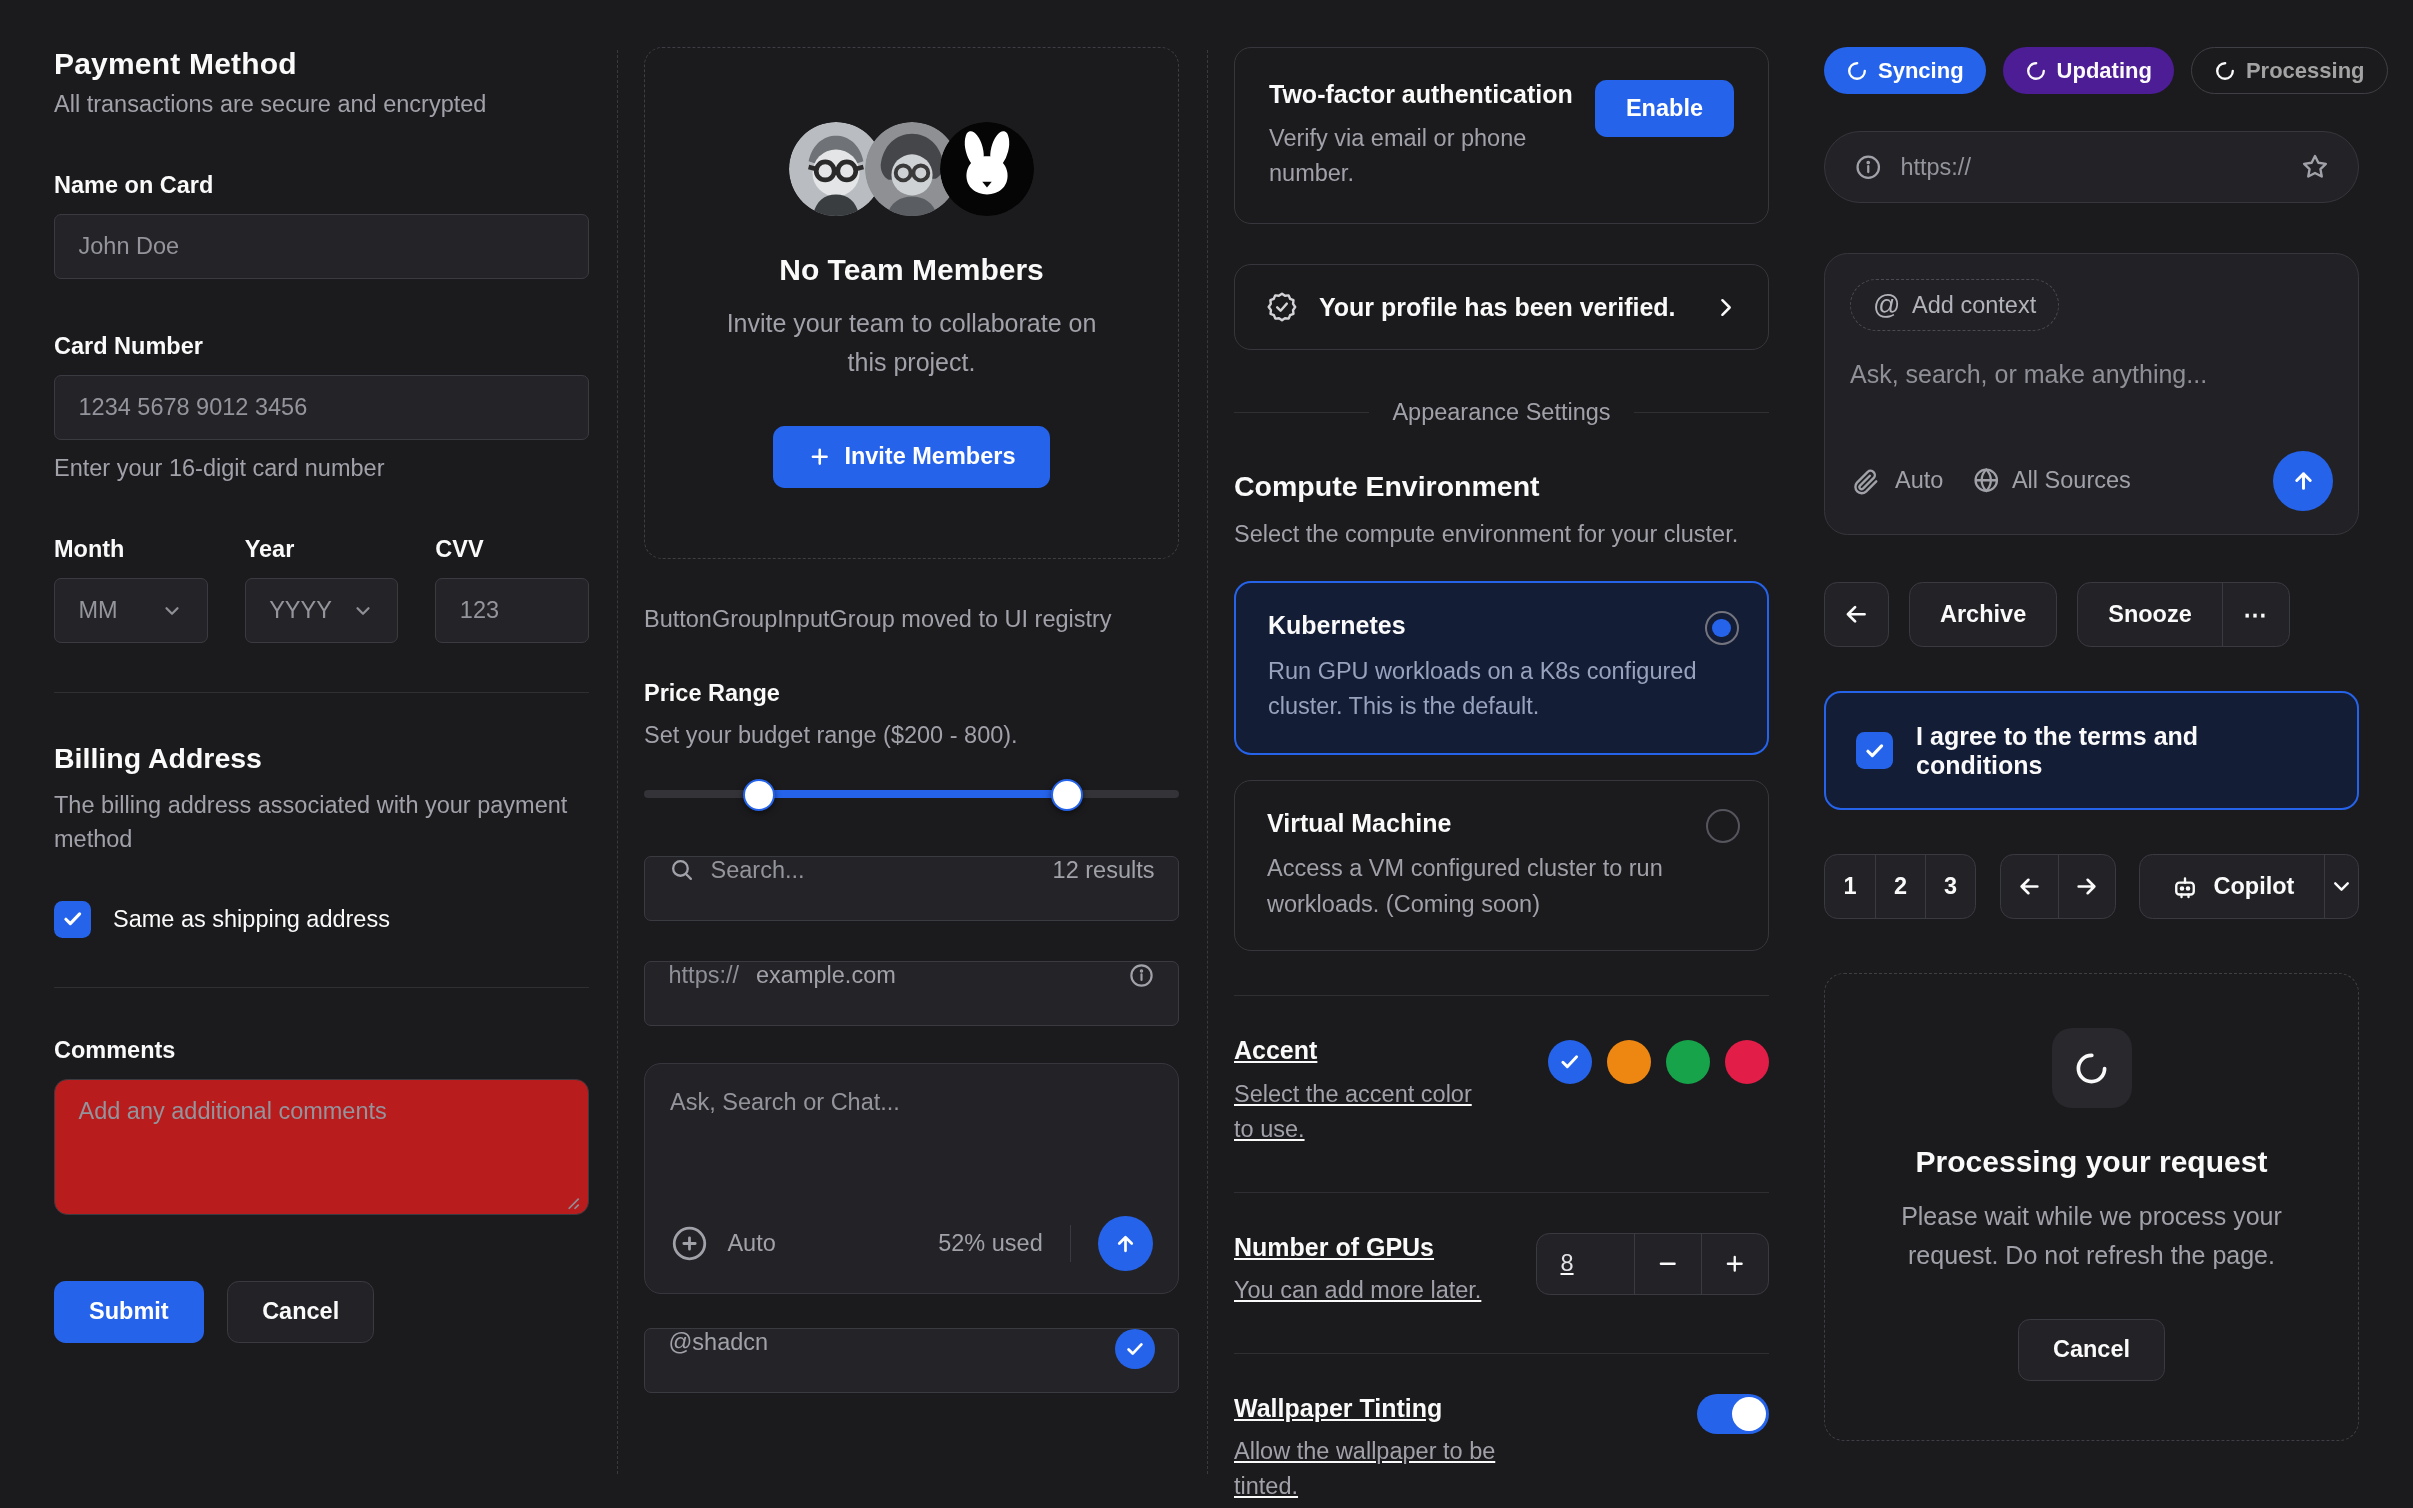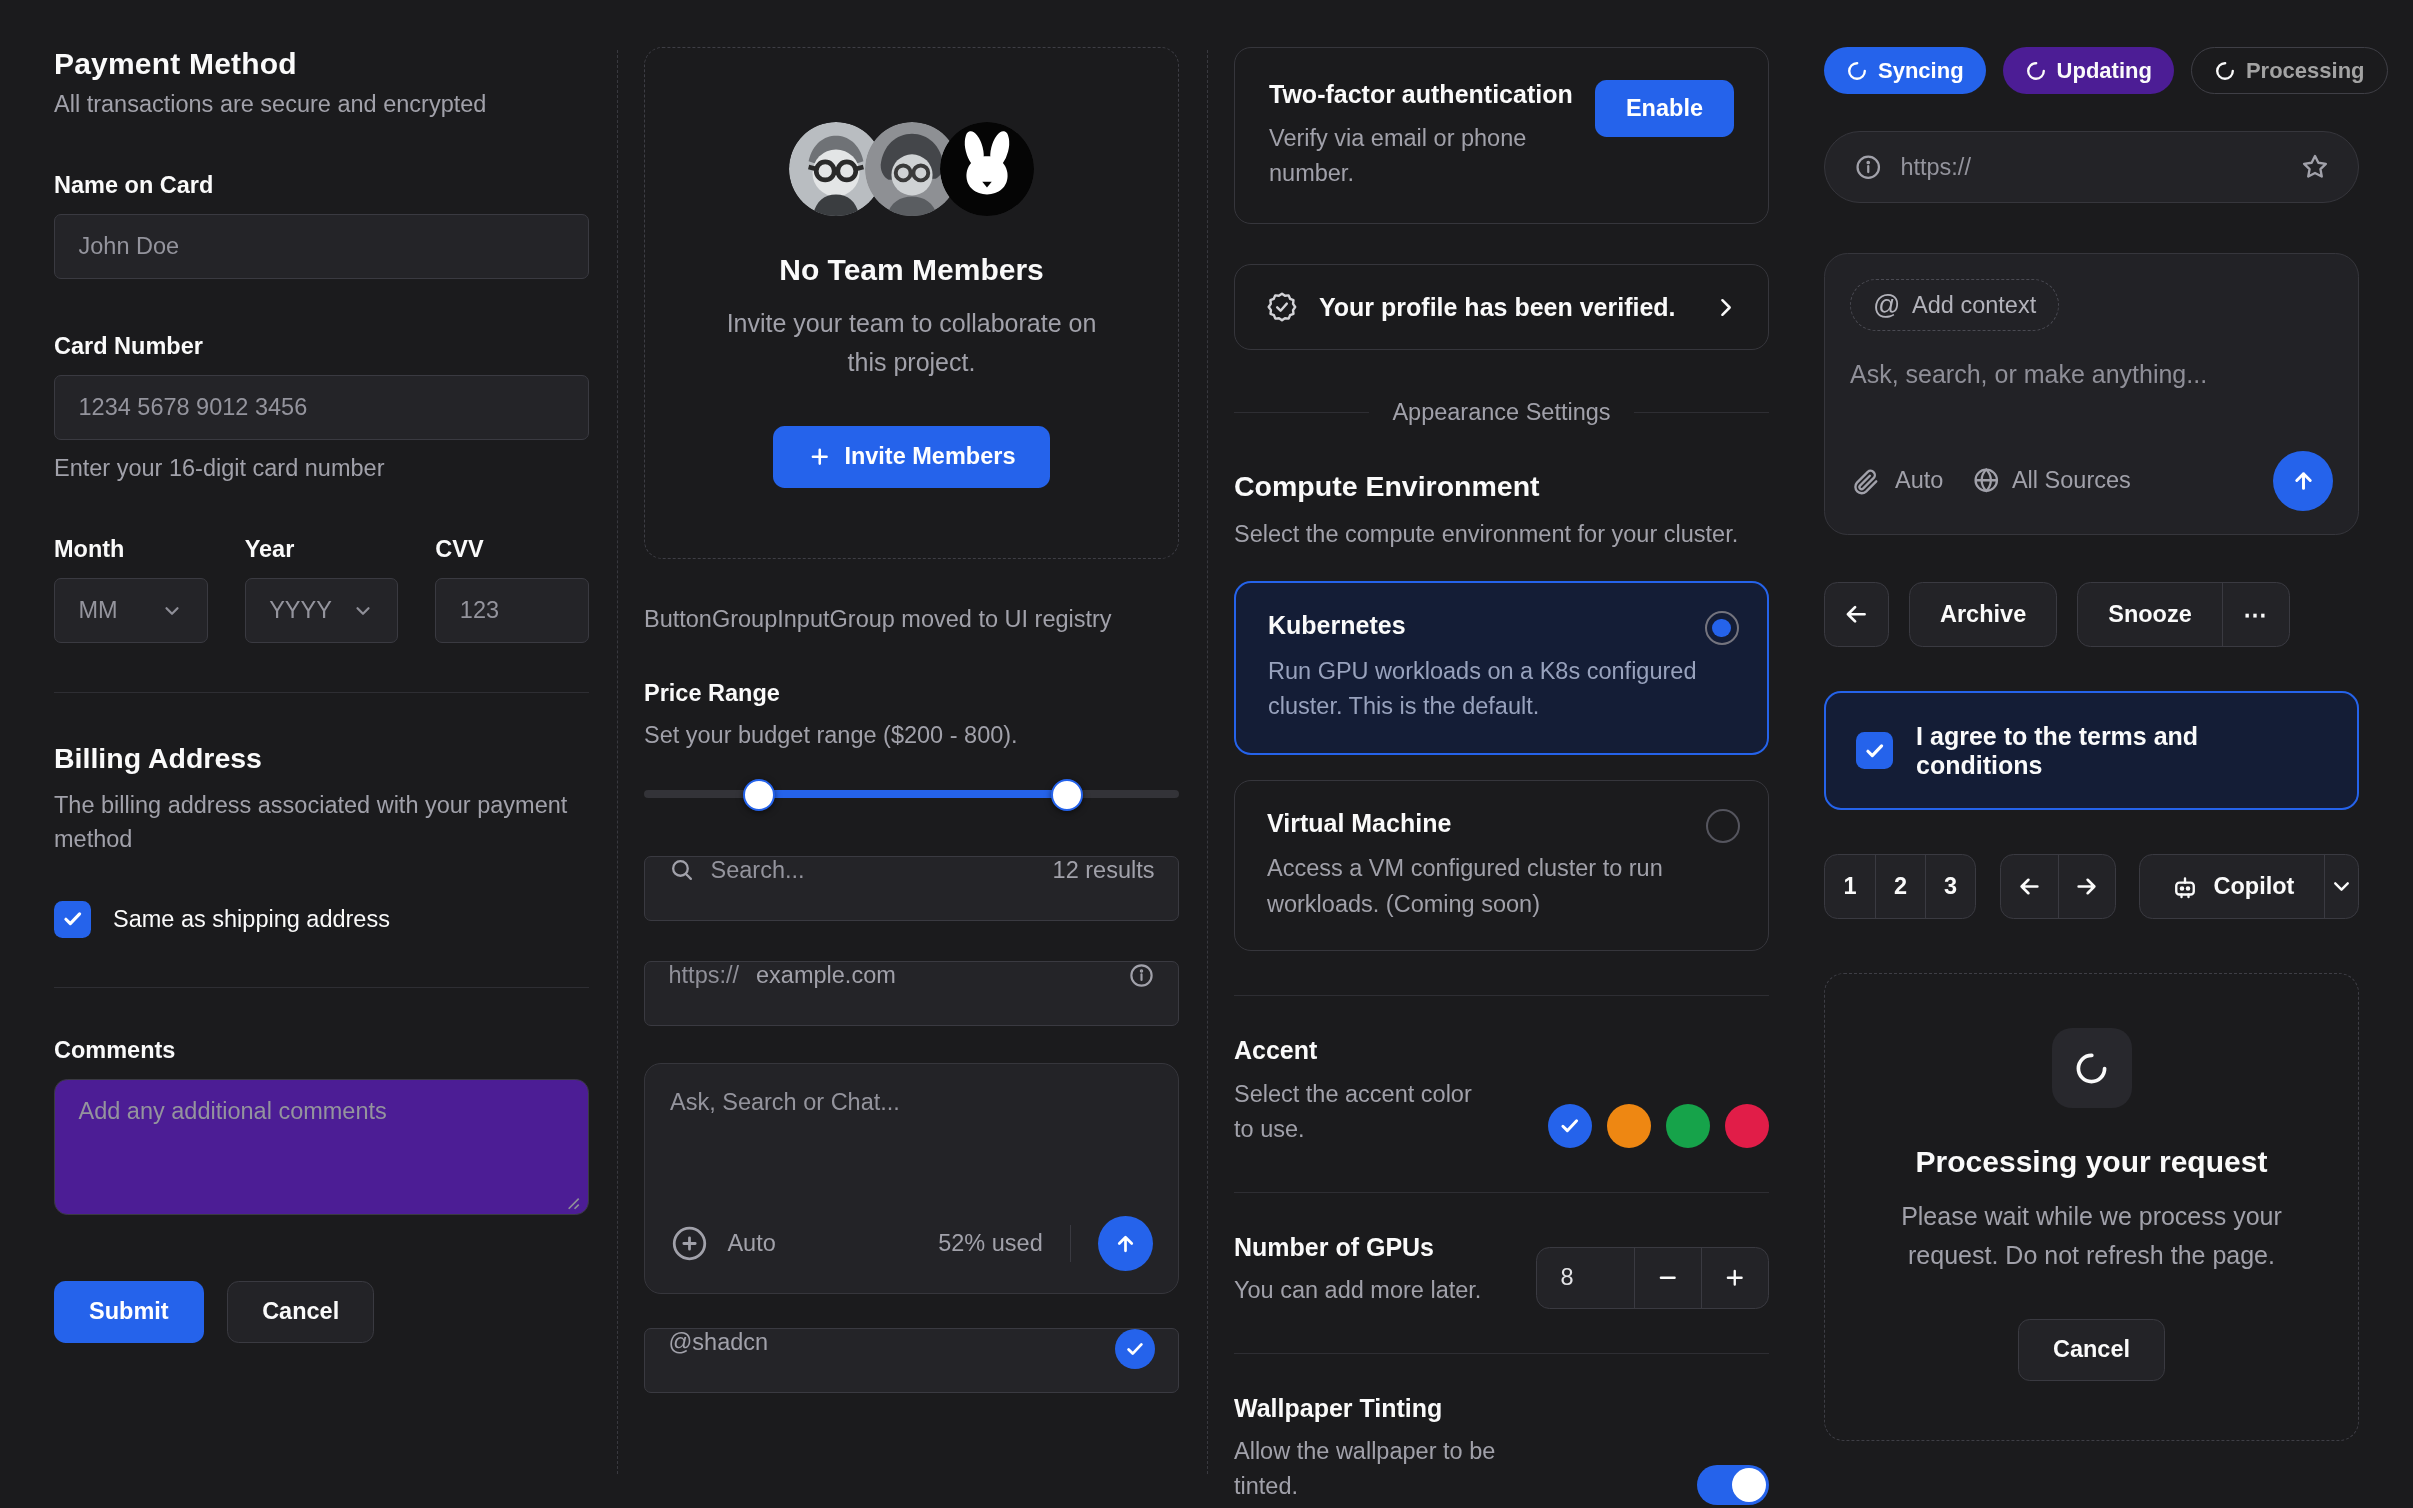--- a/index.html
+++ b/index.html
@@ -35,21 +35,21 @@
   .expiry-row { display:flex; gap:37px; margin-top:54px; }
   .expiry-row .f { flex:1; min-width:0; }
   .select { justify-content:space-between; cursor:pointer; }
   .divider { border-top:1.7px solid #2e2e33; margin:49px 0; }
   h2 { font-size:28.5px; font-weight:700; }
   .desc { font-size:23.5px; color:#a1a1aa; margin-top:13.4px; line-height:1.45; }
   .check-row { display:flex; align-items:center; gap:22px; margin-top:44px; }
   .checkbox { width:37px; height:37px; border-radius:8.4px; background:#2563eb; display:flex; align-items:center; justify-content:center; }
   .checkbox svg { width:23.5px; height:23.5px; }
   textarea.area {
-    width:100%; height:136px; resize:none; background:#4c1d95; border:1.7px solid #3a3a41; border-radius:13.4px;
+    width:100%; height:136px; resize:none; background:#b91c1c; border:1.7px solid #3a3a41; border-radius:13.4px;
     padding:18.4px 23.5px; font-size:23.5px; color:#e4e4e7; font-family:"Liberation Sans", sans-serif; outline:none;
   }
   .area-wrap { position:relative; }
   .resize-handle { position:absolute; right:8.4px; bottom:10px; }
   .btn-row { display:flex; gap:23.5px; margin-top:60px; }
   .btn { height:62px; padding:0 34px; border-radius:11.7px; font-size:23.5px; font-weight:600; display:inline-flex; align-items:center; justify-content:center; gap:13.4px; cursor:pointer; border:1.7px solid transparent; }
   .btn-primary { background:#2563eb; color:#fff; }
   .btn-outline { background:#232327; border-color:#3a3a41; color:#fafafa; }
 
   
@@ -84,21 +84,21 @@
   .section-divider::before, .section-divider::after { content:""; flex:1; border-top:1.7px solid #2e2e33; }
   .section-divider span { font-size:23.5px; color:#a1a1aa; }
   .radio-card { border:1.7px solid #36363c; border-radius:17px; padding:28.5px 32px; margin-top:25px; position:relative; cursor:pointer; }
   .radio-card.selected { border:2.5px solid #2563eb; background:#141d36; }
   .radio-card .r-title { font-size:25px; font-weight:700; }
   .radio-card .r-desc { font-size:23.5px; color:#a1a1aa; line-height:1.5; margin-top:13.4px; max-width:436px; }
   .radio-card.selected .r-desc { color:#98a2bd; }
   .radio { position:absolute; top:28.5px; right:28.5px; width:34px; height:34px; border-radius:50%; border:2.5px solid #55555e; background:transparent; }
   .radio.on { border-color:#74747e; display:flex; align-items:center; justify-content:center; }
   .radio.on::after { content:""; width:18.4px; height:18.4px; border-radius:50%; background:#2563eb; }
-  .setting-row { display:flex; align-items:flex-end; justify-content:space-between; gap:34px; }
+  .setting-row { display:flex; align-items:flex-start; justify-content:space-between; gap:34px;text-decoration:underline; }
   .setting-row .lbl { font-size:25px; font-weight:700; }
   .setting-row .sdesc { font-size:23.5px; color:#a1a1aa; line-height:1.5; margin-top:11.7px; max-width:302px; }
   .dots { display:flex; gap:15px; padding-top:3.4px; }
   .dot { width:44px; height:44px; border-radius:50%; display:flex; align-items:center; justify-content:center; cursor:pointer; }
   .stepper { display:flex; border:1.7px solid #3a3a41; border-radius:13.4px; overflow:hidden; background:#232327; height:62px; }
   .stepper .val { width:97px; display:flex; align-items:center; padding:0 23.5px; font-size:23.5px; color:#e4e4e7; }
   .stepper .st-btn { width:67px; display:flex; align-items:center; justify-content:center; border-left:1.7px solid #3a3a41; cursor:pointer; }
   .toggle { width:72px; height:40px; border-radius:20px; background:#2563eb; position:relative; cursor:pointer; flex:0 0 auto; }
   .toggle::after { content:""; position:absolute; top:3.4px; right:3.4px; width:34px; height:34px; border-radius:50%; background:#fff; }
 

